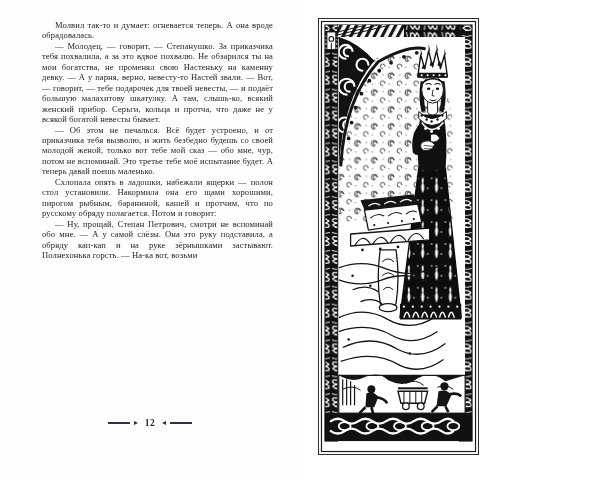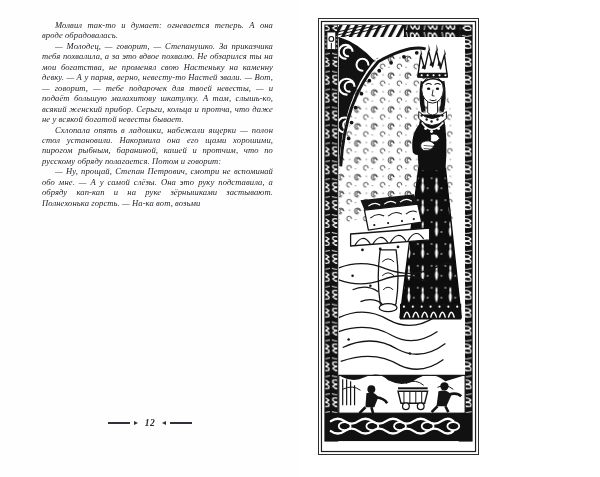--- a/index.html
+++ b/index.html
@@ -11,21 +11,20 @@
     width: 600px;
     height: 477px;
     overflow: hidden;
     font-family: "Liberation Serif", "DejaVu Serif", serif;
   }
   #page {
     position: relative;
     width: 600px;
     height: 477px;
     background: #ffffff;
-    font-style: italic;
   }
 
   
   #text-page {
     position: absolute;
     left: 0;
     top: 0;
     width: 300px;
     height: 477px;
     background: #fefefe;
@@ -110,20 +109,21 @@
 </head>
 <body>
 
 <div id="page">
 
   <div id="text-page">
 
     <div id="body-text">
       <p>Молвил так-то и думает: огневается теперь. А она вроде обрадовалась.</p>
       <p>— Молодец, — говорит, — Степанушко. За приказчика тебя похвалила, а за это вдвое похвалю. Не обзарился ты на мои богатства, не променял свою Настеньку на каменну девку. — А у парня, верно, невесту-то Настей звали. — Вот, — говорит, — тебе подарочек для твоей невесты, — и подаёт большую малахитову шкатулку. А там, слышь-ко, всякий женский прибор. Серьги, кольца и протча, что даже не у всякой богатой невесты бывает.</p>
+      <p>— Об этом не печалься. Всё будет устроено, и от приказчика тебя вызволю, и жить безбедно будешь со своей молодой женой, только вот тебе мой сказ — обо мне, чур, потом не вспоминай. Это третье тебе моё испытание будет. А теперь давай поешь маленько.</p>
       <p>Схлопала опять в ладошки, набежали ящерки — полон стол установили. Накормила она его щами хорошими, пирогом рыбным, бараниной, кашей и протчим, что по русскому обряду полагается. Потом и говорит:</p>
       <p>— Ну, прощай, Степан Петрович, смотри не вспоминай обо мне. — А у самой слёзы. Она это руку подставила, а обряду кап-кап и на руке зёрнышками застывают. Полнехонька горсть. — На-ка вот, возьми</p>
     </div>
 
     <div id="page-folio">
       <span class="folio-rule"></span>
       <span class="folio-tick left"></span>
       <span id="folio-number">12</span>
       <span class="folio-tick right"></span>
       <span class="folio-rule"></span>

